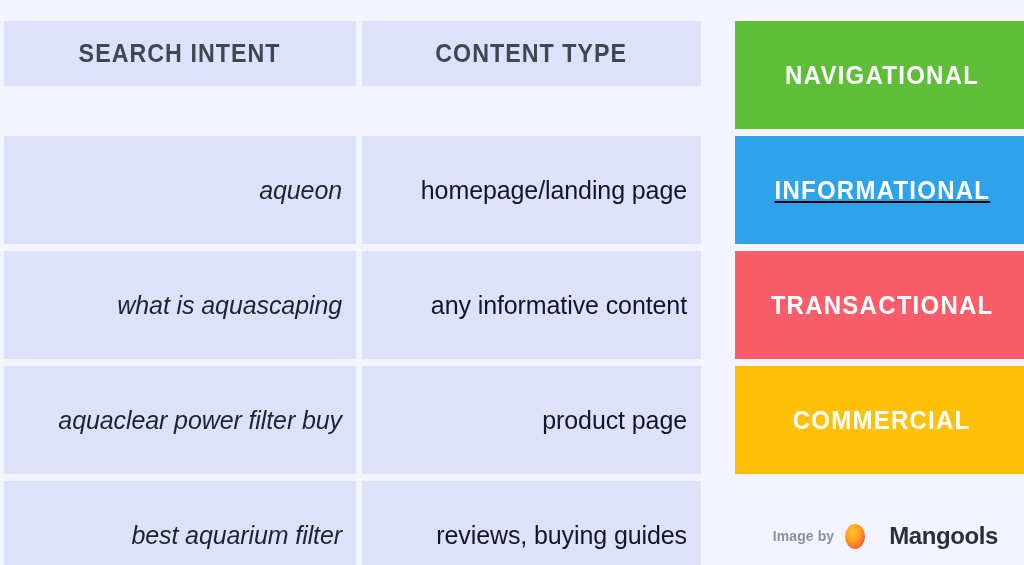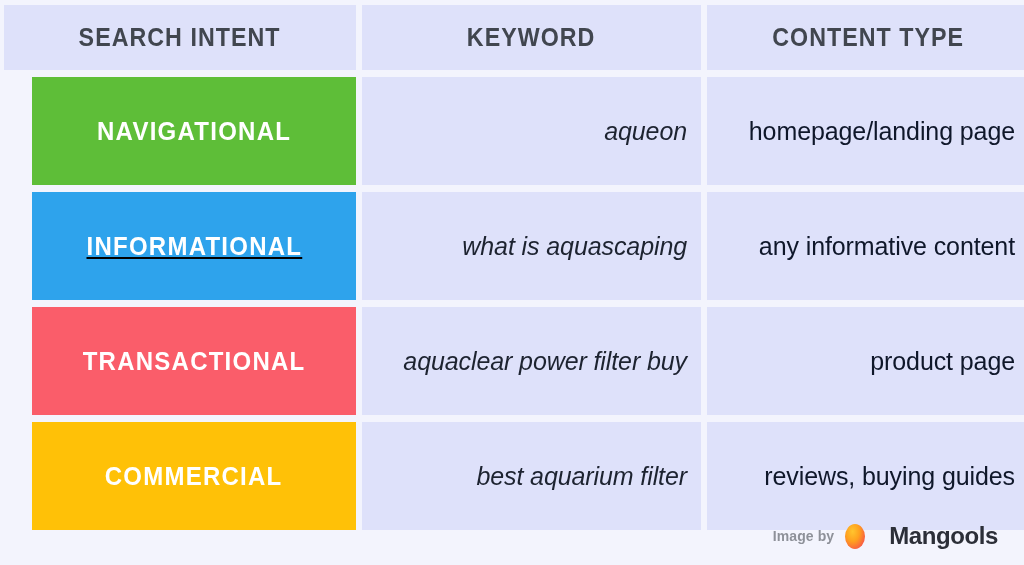--- a/index.html
+++ b/index.html
@@ -15,21 +15,21 @@
     background: #f3f4fd;
     font-family: "Liberation Sans", "DejaVu Sans", sans-serif;
     -webkit-font-smoothing: antialiased;
   }
 
   .infographic {
     position: relative;
     width: 1024px;
     height: 565px;
     background: #f3f4fd;
-    padding: 5px 4px 0 4px;
+    padding: 21px 4px 0 4px;
   }
 
   
   .table {
     display: grid;
     grid-template-columns: 352px 339px 322px;
     grid-auto-rows: auto;
     column-gap: 6px;
     row-gap: 7px;
     width: 1019px;
@@ -154,23 +154,20 @@
 <body>
 
 <div class="infographic">
 
   <div class="table">
 
     <div class="cell head-cell">
       <span class="head-label">SEARCH INTENT</span>
     </div>
     <div class="cell head-cell">
-      <span class="head-label">KEYWORD</span>
-    </div>
-    <div class="cell head-cell">
       <span class="head-label">CONTENT TYPE</span>
     </div>
 
     <div class="cell body-cell intent-cell intent-navigational">
       <span class="intent-label">NAVIGATIONAL</span>
     </div>
     <div class="cell body-cell">
       <span class="keyword-label">aqueon</span>
     </div>
     <div class="cell body-cell">

